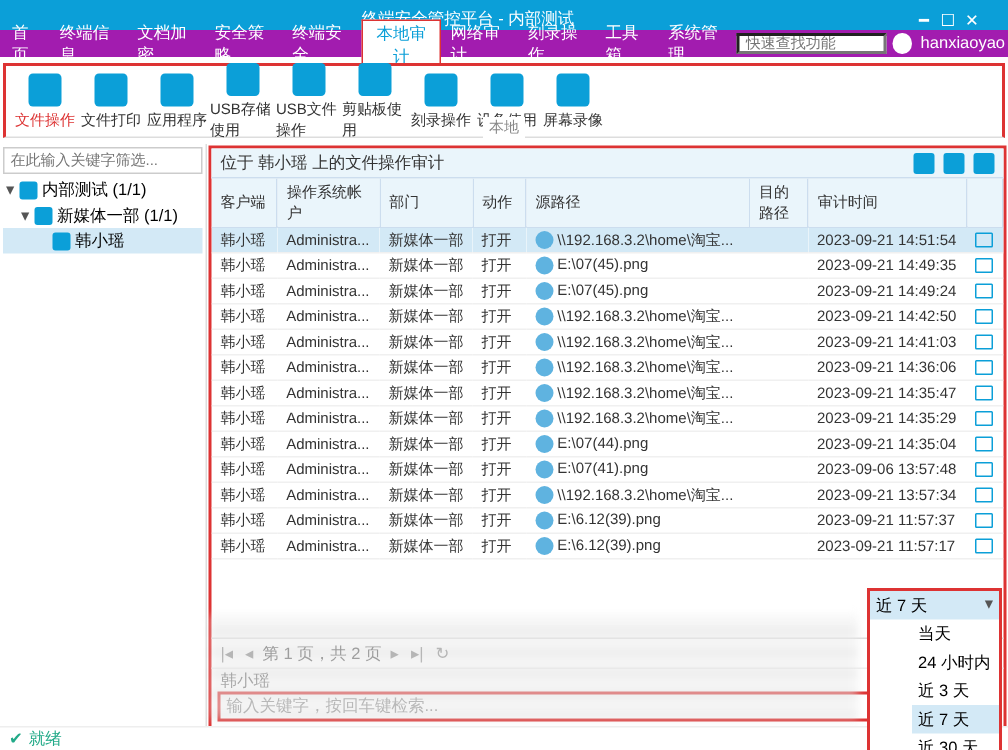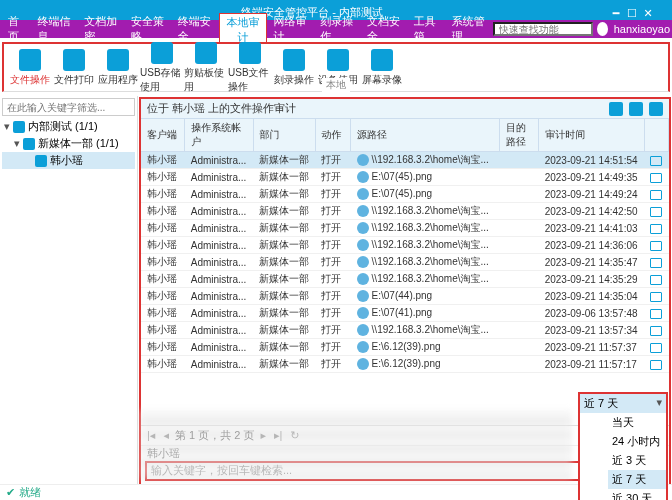--- a/index.html
+++ b/index.html
@@ -68,21 +68,20 @@
 
 <div class="menubar">
     <span class="m">首页</span>
     <span class="m">终端信息</span>
     <span class="m">文档加密</span>
     <span class="m">安全策略</span>
     <span class="m">终端安全</span>
     <span class="m active">本地审计</span>
     <span class="m">网络审计</span>
     <span class="m">刻录操作</span>
-    <span class="m">文档安全</span>
     <span class="m">工具箱</span>
     <span class="m">系统管理</span>
     <input class="search" placeholder="快速查找功能" style="">
     <span class="avatar"></span>
     <span class="user">hanxiaoyao</span>
   </div>
 
 <div class="ribbon">
   <div class="rbtn hl">
       <div class="ico"></div>
@@ -95,25 +94,25 @@
     <div class="rbtn">
       <div class="ico"></div>
       <div class="lbl">应用程序</div>
     </div>
     <div class="rbtn">
       <div class="ico"></div>
       <div class="lbl">USB存储使用</div>
     </div>
     <div class="rbtn">
       <div class="ico"></div>
+      <div class="lbl">USB文件操作</div>
+    </div>
+    <div class="rbtn">
+      <div class="ico"></div>
       <div class="lbl">剪贴板使用</div>
-    </div>
-    <div class="rbtn">
-      <div class="ico"></div>
-      <div class="lbl">USB文件操作</div>
     </div>
     <div class="rbtn">
       <div class="ico"></div>
       <div class="lbl">刻录操作</div>
     </div>
     <div class="rbtn">
       <div class="ico"></div>
       <div class="lbl">设备使用</div>
     </div>
     <div class="rbtn">

